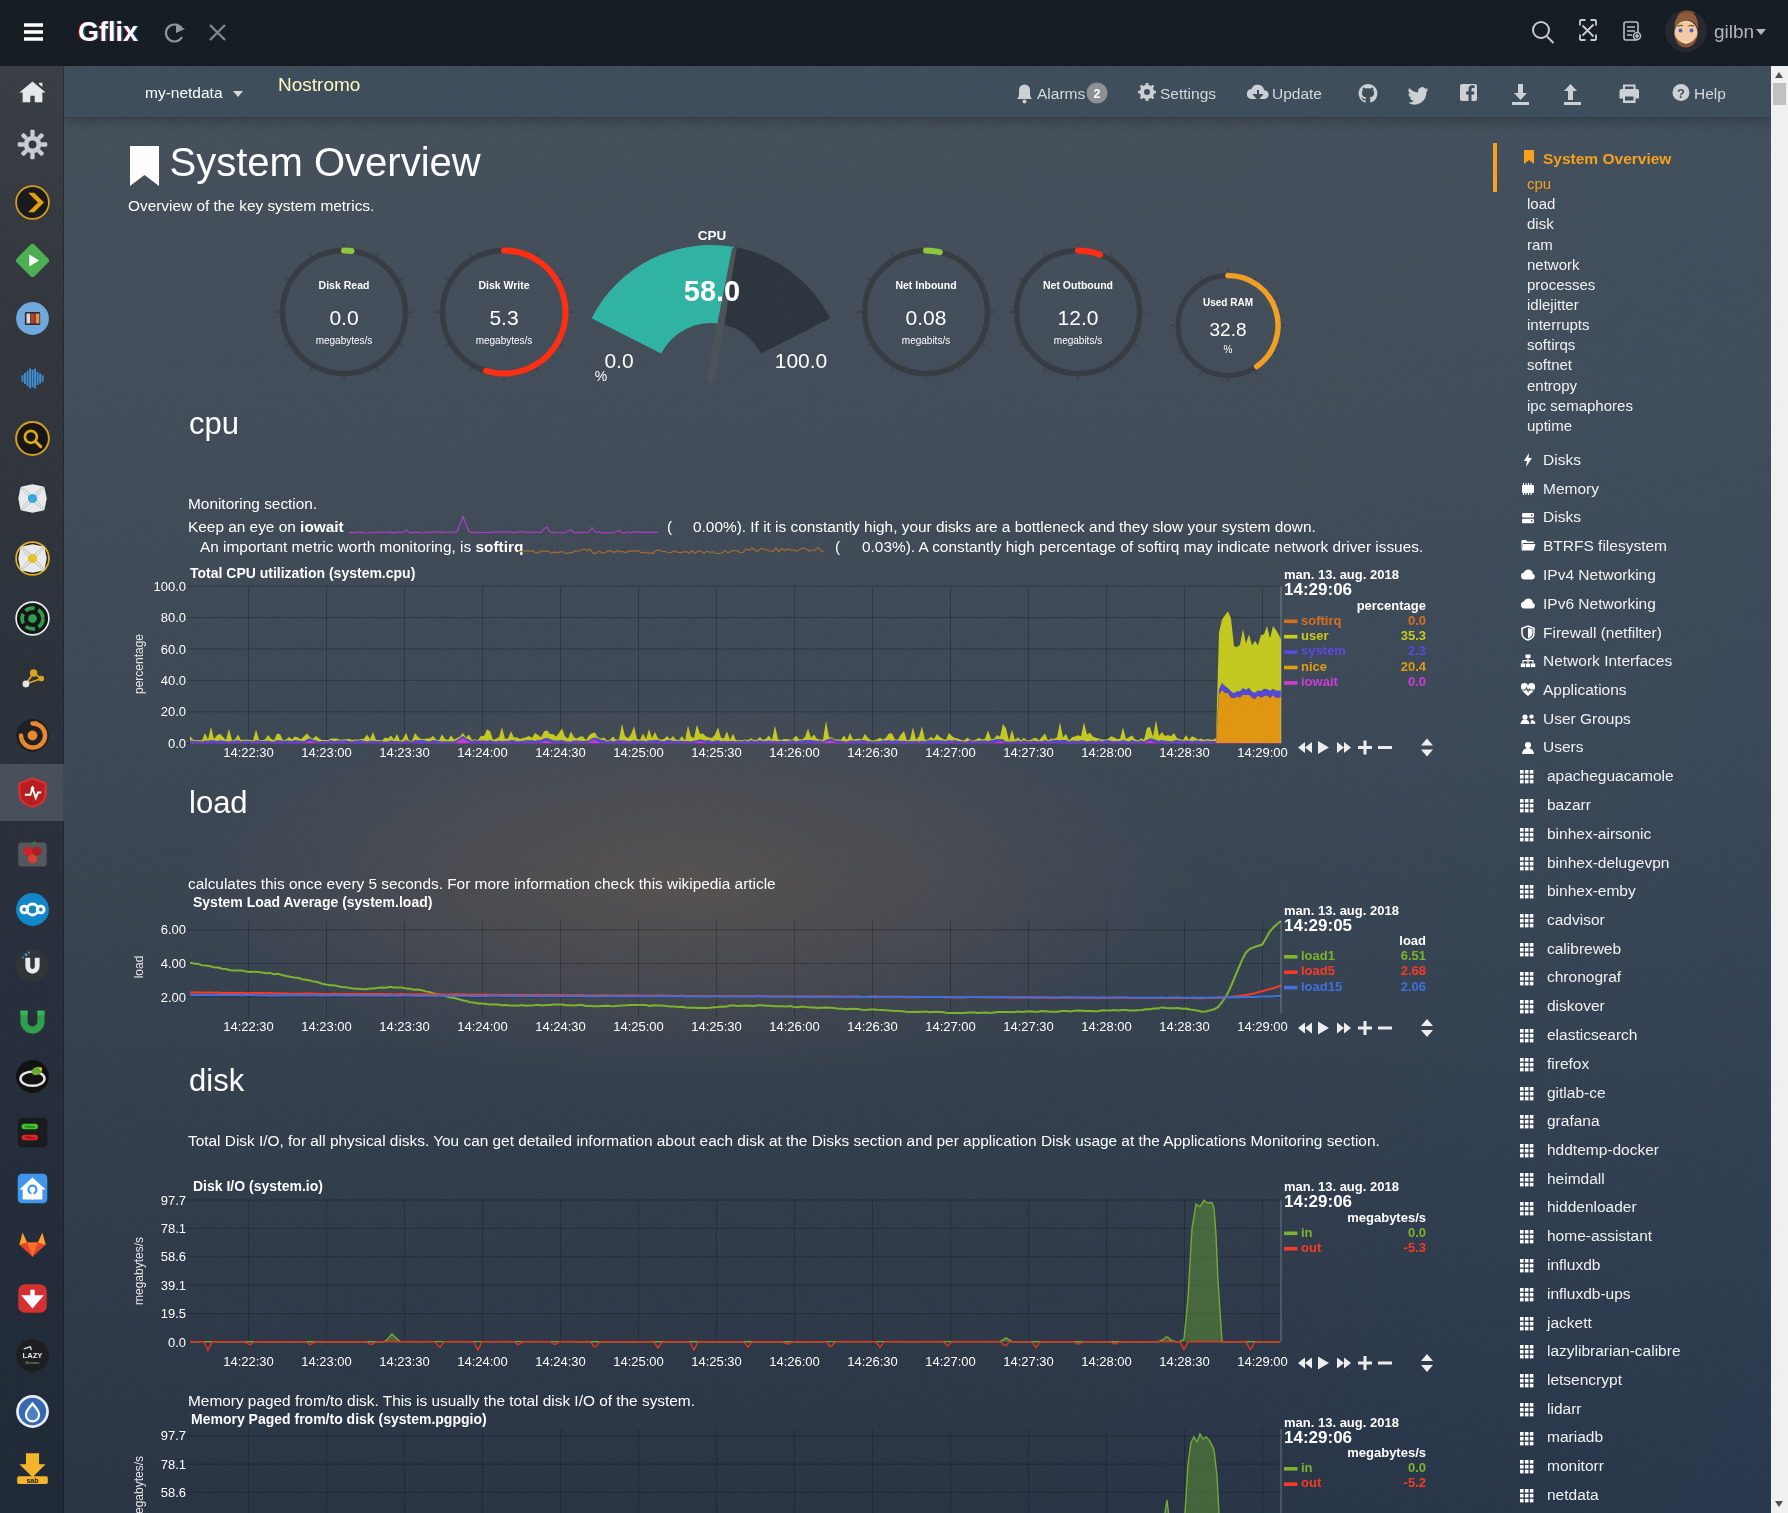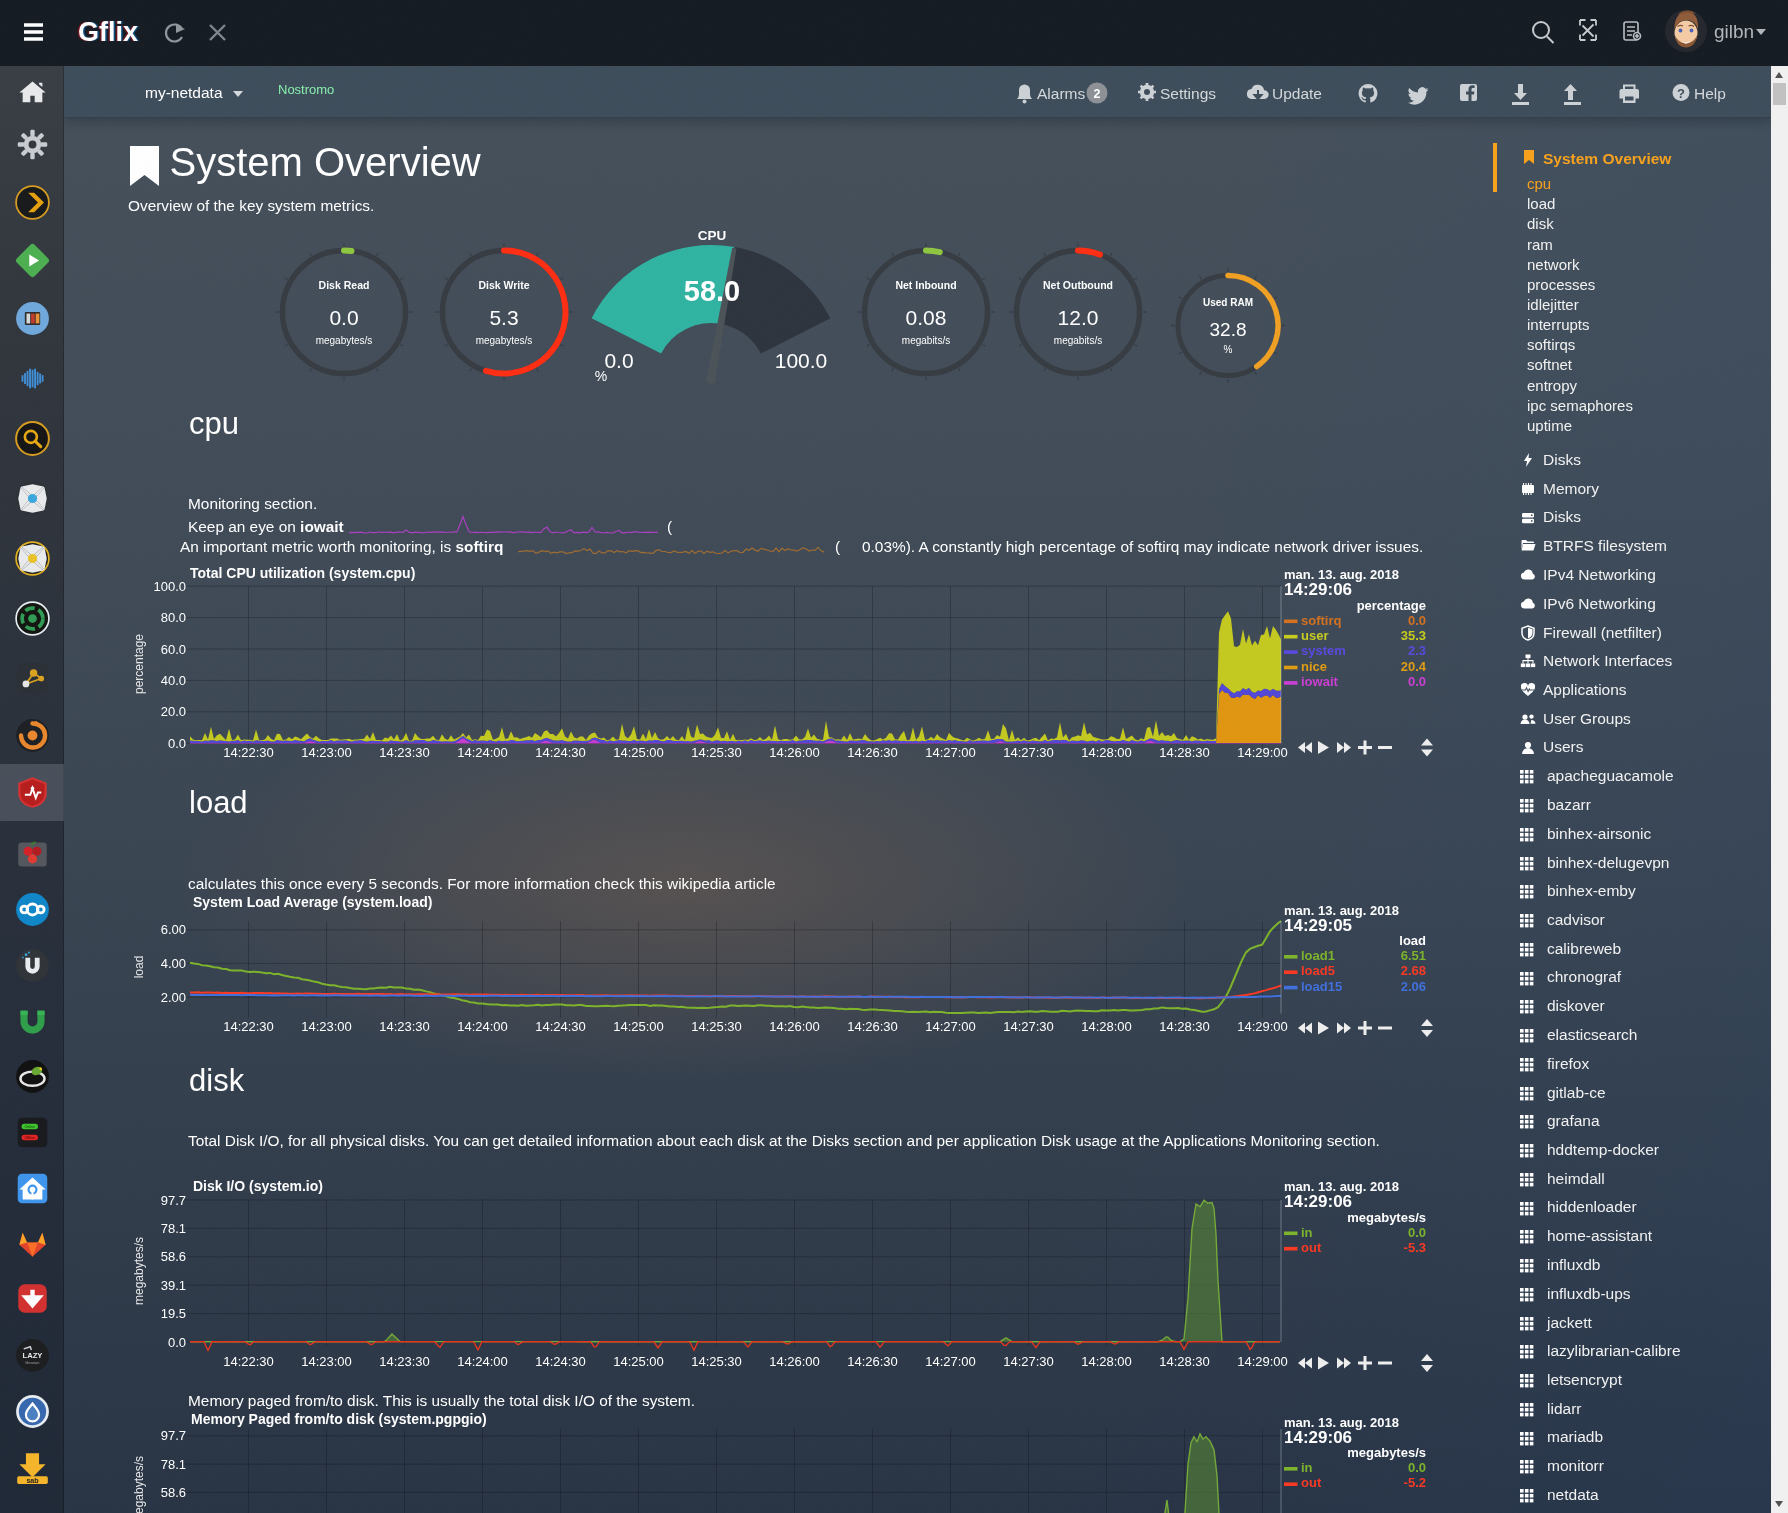--- a/index.html
+++ b/index.html
@@ -254,21 +254,21 @@
           <rect x="2" y="24" width="28" height="7" rx="1.5" fill="#f5b52a"></rect>
           <text x="16" y="30" font-size="6.5" font-weight="bold" fill="#1a1a1a" text-anchor="middle" font-family="Liberation Sans">sab</text>
         </svg></div>
     </div>
 
 <div id="nav2">
  <div class="n2t" style="left:81px">my-netdata</div>
  <svg class="n2i" style="left:168px;top:24px" width="12" height="8">
         <polygon points="1,1 11,1 6,7" fill="#d5d9db"></polygon>
       </svg>
- <div class="n2t" style="left:214px;top:16px;font-size:13px;color:#86efac">Nostromo</div>
+ <div class="n2t" style="left:214px;top:8px;font-size:19px;color:#fef9c3">Nostromo</div>
  <svg width="900" height="52" class="n2i" style="left:883px;top:0">
   <g fill="#ccd1d5">
    <path d="M70 33 h15 q-2 -2 -2 -4.5 v-4.5 a5.5 5.5 0 0 0 -11 0 v4.5 q0 2.5 -2 4.5 Z"></path>
    <circle cx="77.5" cy="35.5" r="2"></circle>
   </g>
   <text x="90" y="33" font-size="15.5" fill="#d5d9db" font-family="Liberation Sans">Alarms</text>
   <circle cx="150" cy="27" r="10.5" fill="#8d9094"></circle>
   <text x="150" y="31.5" font-size="12.5" font-weight="bold" fill="#fff" text-anchor="middle" font-family="Liberation Sans">2</text>
   <g fill="#ccd1d5">
    <circle cx="200" cy="26" r="7.2"></circle>
@@ -301,21 +301,22 @@
         <path d="M1 0 h29 v40 l-14.5 -11 l-14.5 11 Z" fill="#fff"></path>
       </svg>
  <h1 class="so" style="margin-left:42px">System Overview</h1>
 </div>
 <div class="htext para nw" style="left:128px;top:194.6px">Overview of the key system metrics.</div>
 
 <div class="htext sec" style="left:189px;top:405.5px">cpu</div>
 <div class="htext para nw" style="left:188px;top:492.6px">Monitoring section.</div>
 <div class="htext para" style="left:188px;top:516.2px">Keep an eye on <b>iowait</b></div>
 <div class="htext para" style="left:667px;top:516.2px">(</div>
-<div class="htext para" style="left:180px;top:535.8px">An important metric worth monitoring, is <b>softirq</b></div>
+<div class="htext para" style="left:693px;top:516.2px">0.00%). If it is constantly high, your disks are a bottleneck and they slow your system down.</div>
+<div class="htext para" style="left:200px;top:535.8px">An important metric worth monitoring, is <b>softirq</b></div>
 <div class="htext para" style="left:835px;top:535.8px">(</div>
 <div class="htext para" style="left:862px;top:535.8px">0.03%). A constantly high percentage of softirq may indicate network driver issues.</div>
 
 <div class="htext sec" style="left:189px;top:785px">load</div>
 <div class="htext para nw" style="left:188px;top:873.4px">calculates this once every 5 seconds. For more information check this wikipedia article</div>
 
 <div class="htext sec" style="left:189px;top:1063px">disk</div>
 <div class="htext para nw" style="left:188px;top:1129.7px">Total Disk I/O, for all physical disks. You can get detailed information about each disk at the Disks section and per application Disk usage at the Applications Monitoring section.</div>
 
 <div class="htext para nw" style="left:188px;top:1389.6px">Memory paged from/to disk. This is usually the total disk I/O of the system.</div>

